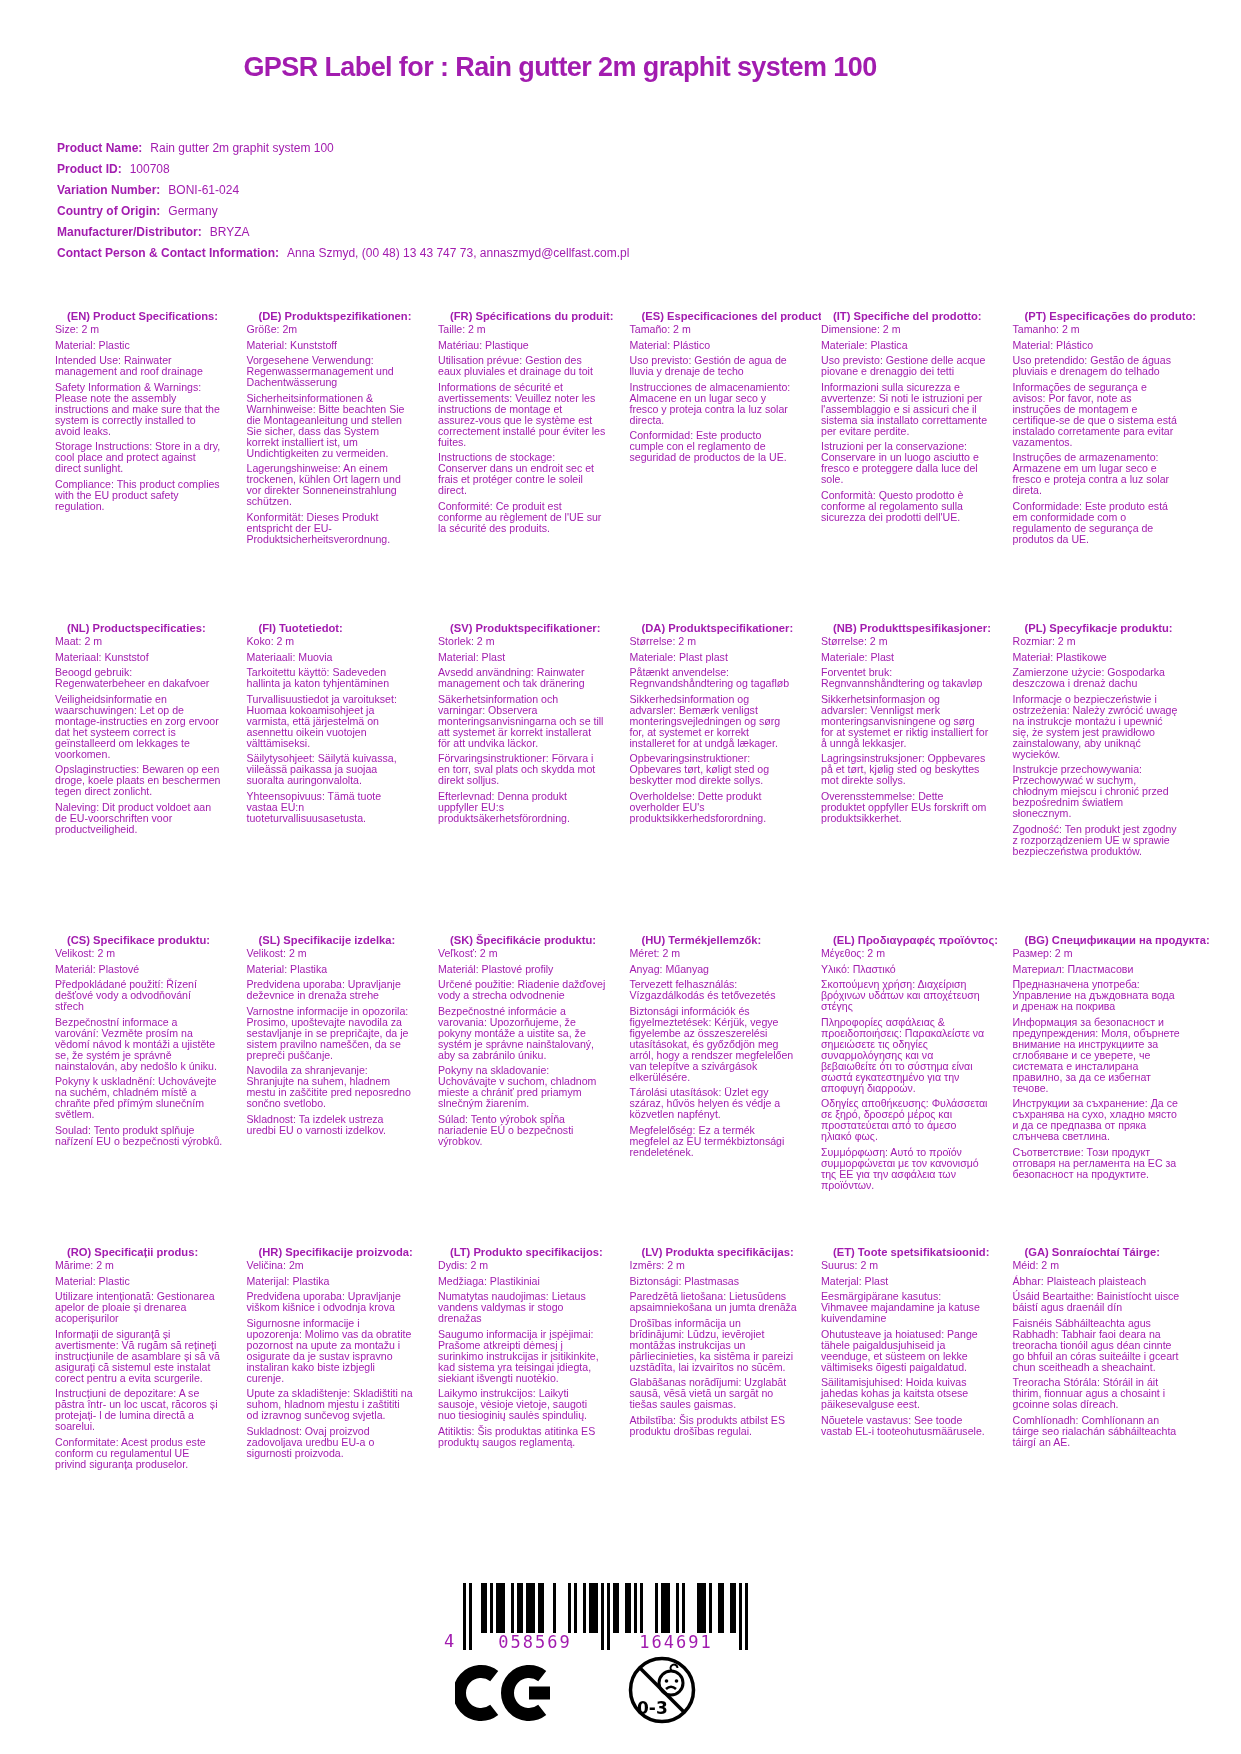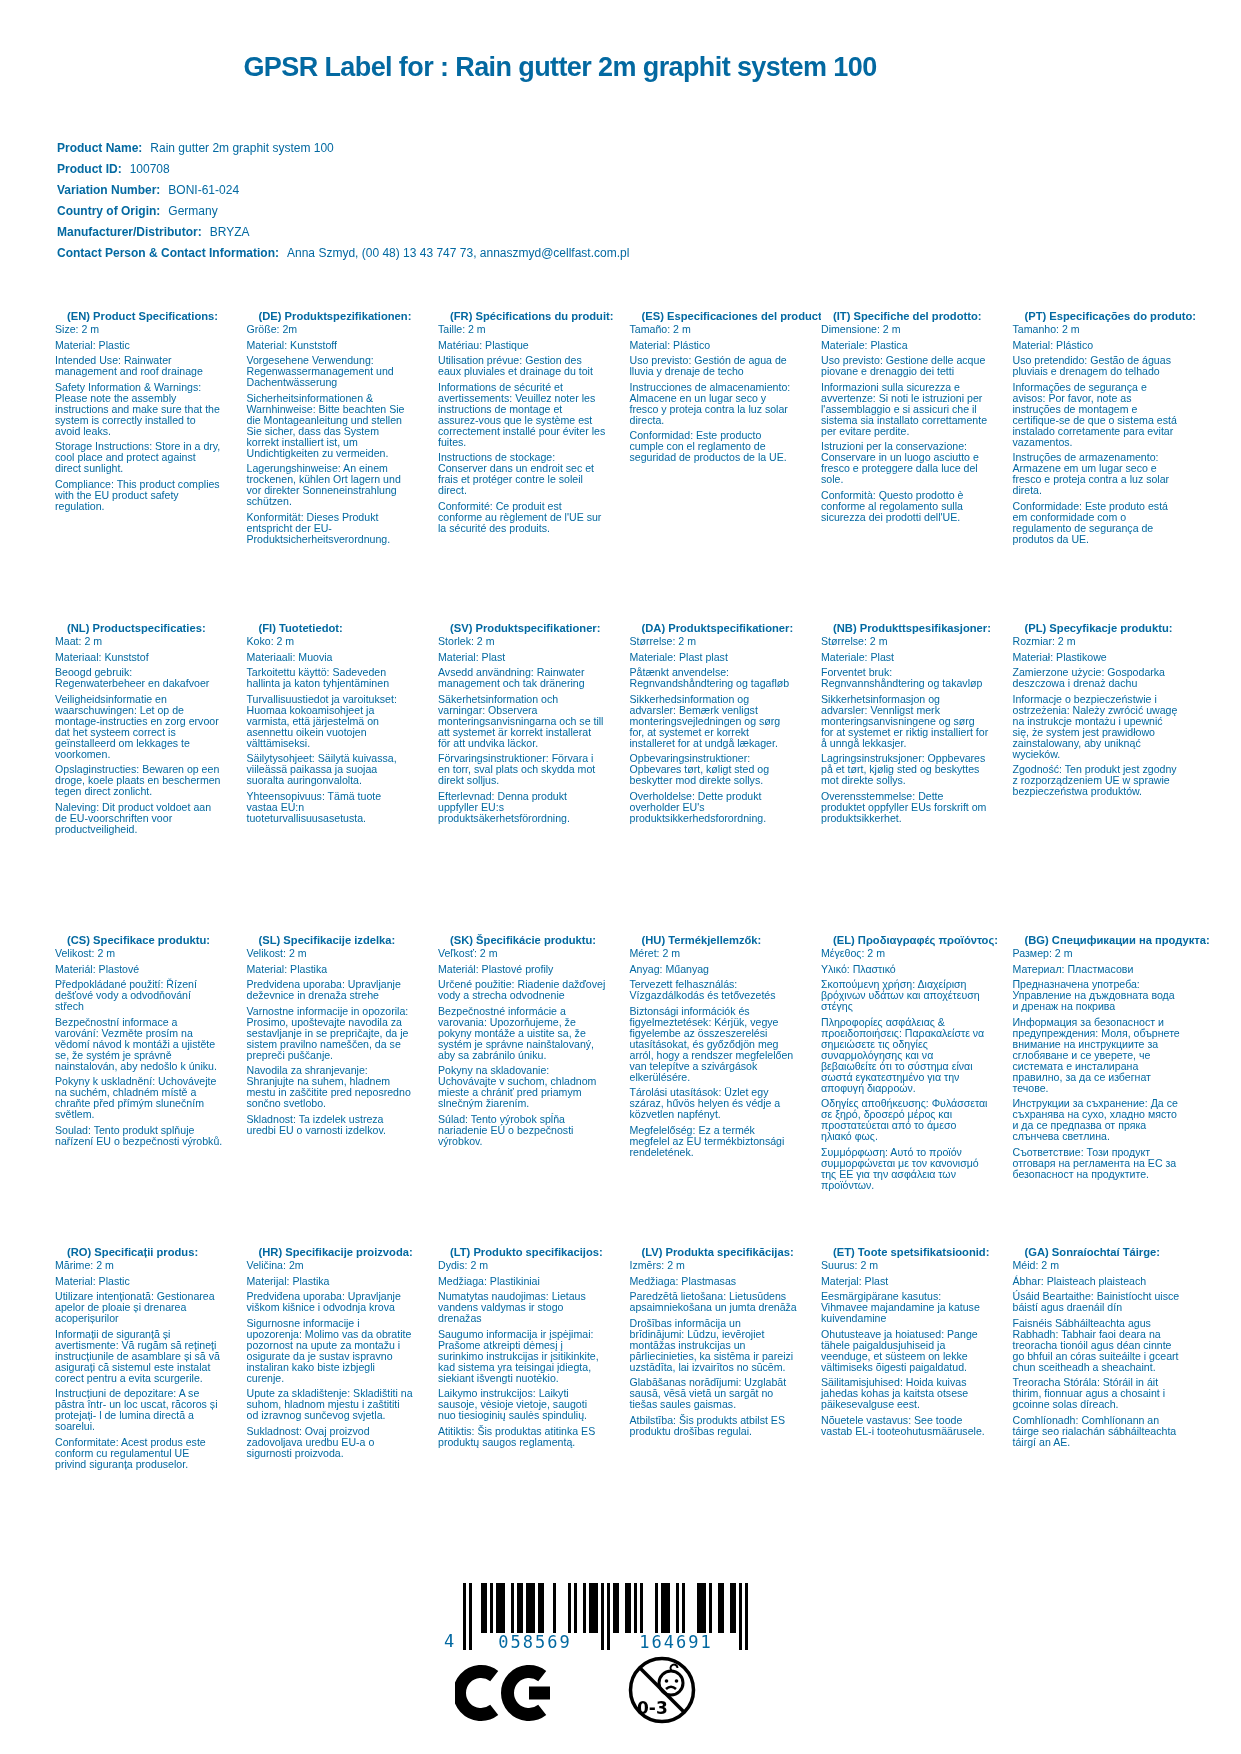--- a/index.html
+++ b/index.html
@@ -1,19 +1,19 @@
 <!DOCTYPE html>
 <html><head>
 <meta charset="utf-8">
 <style>
   * { margin:0; padding:0; box-sizing:border-box; }
   html,body { background:#ffffff; }
   .page {
     position:relative; width:1241px; height:1754px; background:#fff;
-    color:#0369a1; font-family:"DejaVu Sans", sans-serif; overflow:hidden;
+    color:#a21caf; font-family:"DejaVu Sans", sans-serif; overflow:hidden;
   }
   .title {
     position:absolute; top:50px; left:0; width:1120px; text-align:center;
     font-family:"Liberation Sans", sans-serif; font-weight:bold;
     font-size:27px; letter-spacing:-0.6px; line-height:34px;
   }
   .product-info {
     position:absolute; left:57px; top:138px;
     font-family:"Liberation Sans", sans-serif; font-size:12px; line-height:21px;
   }
@@ -161,20 +161,21 @@
         <p class="lang-par">Sikkerhetsinformasjon og advarsler: Vennligst merk monteringsanvisningene og sørg for at systemet er riktig installiert for å unngå lekkasjer.</p>
         <p class="lang-par">Lagringsinstruksjoner: Oppbevares på et tørt, kjølig sted og beskyttes mot direkte sollys.</p>
         <p class="lang-par">Overensstemmelse: Dette produktet oppfyller EUs forskrift om produktsikkerhet.</p>
       </div>
       <div class="lang-cell">
         <div class="lang-header">(PL) Specyfikacje produktu:</div>
         <p class="lang-par">Rozmiar: 2 m</p>
         <p class="lang-par">Materiał: Plastikowe</p>
         <p class="lang-par">Zamierzone użycie: Gospodarka deszczowa i drenaż dachu</p>
         <p class="lang-par">Informacje o bezpieczeństwie i ostrzeżenia: Należy zwrócić uwagę na instrukcje montażu i upewnić się, że system jest prawidłowo zainstalowany, aby uniknąć wycieków.</p>
+        <p class="lang-par">Instrukcje przechowywania: Przechowywać w suchym, chłodnym miejscu i chronić przed bezpośrednim światłem słonecznym.</p>
         <p class="lang-par">Zgodność: Ten produkt jest zgodny z rozporządzeniem UE w sprawie bezpieczeństwa produktów.</p>
       </div>
       <div class="lang-cell">
         <div class="lang-header">(CS) Specifikace produktu:</div>
         <p class="lang-par">Velikost: 2 m</p>
         <p class="lang-par">Materiál: Plastové</p>
         <p class="lang-par">Předpokládané použití: Řízení dešťové vody a odvodňování střech</p>
         <p class="lang-par">Bezpečnostní informace a varování: Vezměte prosím na vědomí návod k montáži a ujistěte se, že systém je správně nainstalován, aby nedošlo k úniku.</p>
         <p class="lang-par">Pokyny k uskladnění: Uchovávejte na suchém, chladném místě a chraňte před přímým slunečním světlem.</p>
         <p class="lang-par">Soulad: Tento produkt splňuje nařízení EU o bezpečnosti výrobků.</p>
@@ -247,21 +248,21 @@
         <p class="lang-par">Dydis: 2 m</p>
         <p class="lang-par">Medžiaga: Plastikiniai</p>
         <p class="lang-par">Numatytas naudojimas: Lietaus vandens valdymas ir stogo drenažas</p>
         <p class="lang-par">Saugumo informacija ir įspėjimai: Prašome atkreipti dėmesį į surinkimo instrukcijas ir įsitikinkite, kad sistema yra teisingai įdiegta, siekiant išvengti nuotėkio.</p>
         <p class="lang-par">Laikymo instrukcijos: Laikyti sausoje, vėsioje vietoje, saugoti nuo tiesioginių saulės spindulių.</p>
         <p class="lang-par">Atitiktis: Šis produktas atitinka ES produktų saugos reglamentą.</p>
       </div>
       <div class="lang-cell">
         <div class="lang-header">(LV) Produkta specifikācijas:</div>
         <p class="lang-par">Izmērs: 2 m</p>
-        <p class="lang-par">Medžiaga: Plastmasas</p>
+        <p class="lang-par">Biztonsági: Plastmasas</p>
         <p class="lang-par">Paredzētā lietošana: Lietusūdens apsaimniekošana un jumta drenāža</p>
         <p class="lang-par">Drošības informācija un brīdinājumi: Lūdzu, ievērojiet montāžas instrukcijas un pārliecinieties, ka sistēma ir pareizi uzstādīta, lai izvairītos no sūcēm.</p>
         <p class="lang-par">Glabāšanas norādījumi: Uzglabāt sausā, vēsā vietā un sargāt no tiešas saules gaismas.</p>
         <p class="lang-par">Atbilstība: Šis produkts atbilst ES produktu drošības regulai.</p>
       </div>
       <div class="lang-cell">
         <div class="lang-header">(ET) Toote spetsifikatsioonid:</div>
         <p class="lang-par">Suurus: 2 m</p>
         <p class="lang-par">Materjal: Plast</p>
         <p class="lang-par">Eesmärgipärane kasutus: Vihmavee majandamine ja katuse kuivendamine</p>

